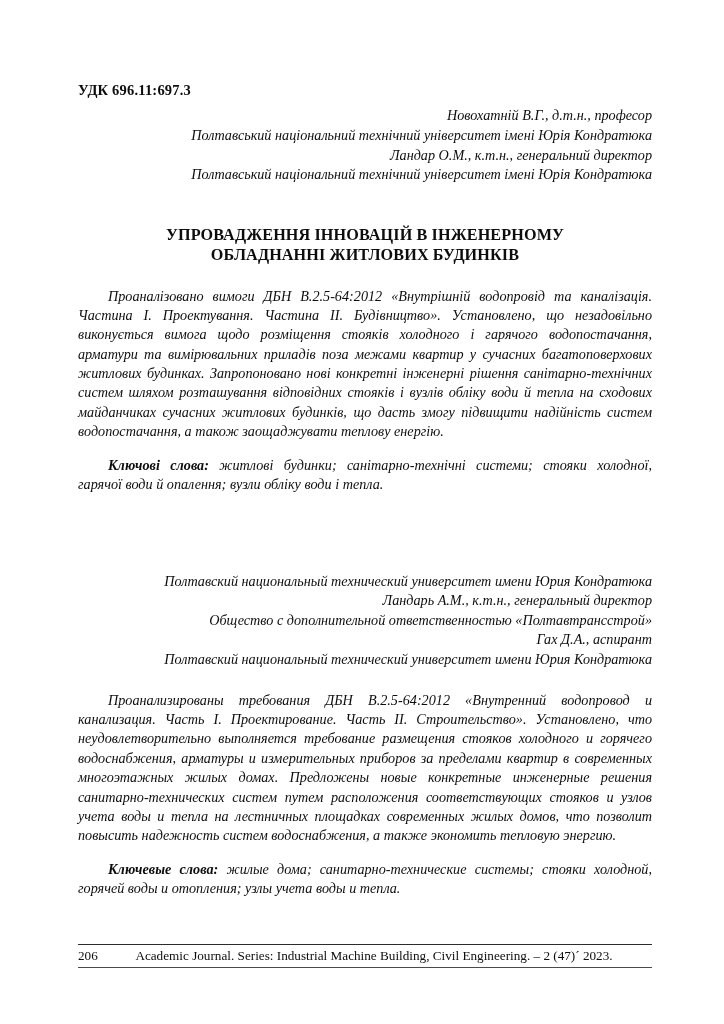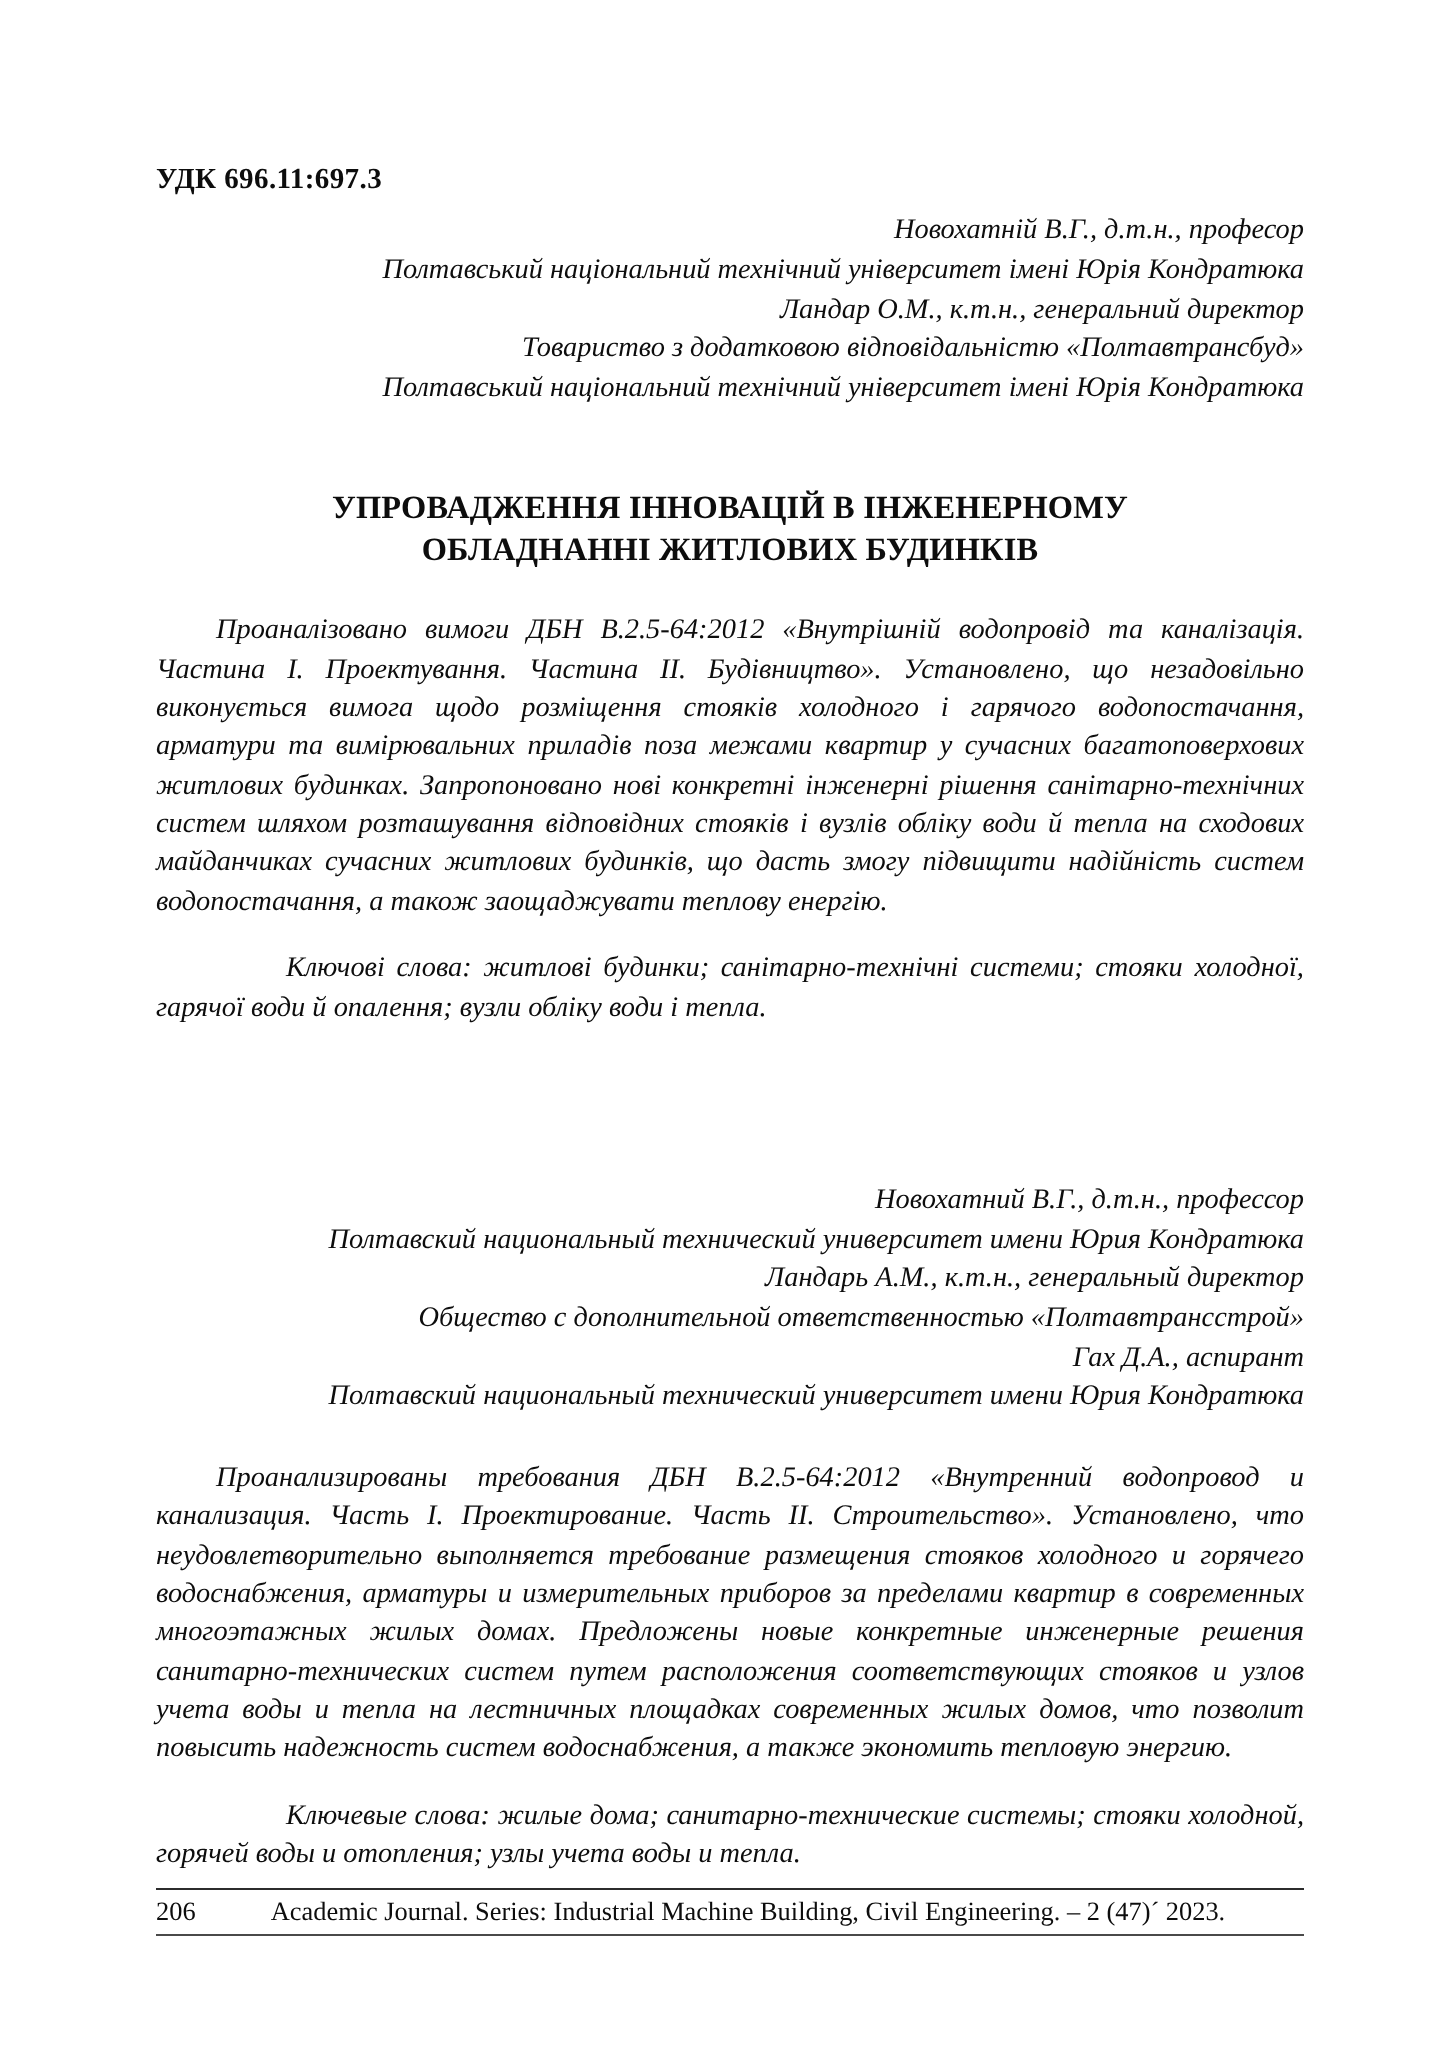--- a/index.html
+++ b/index.html
@@ -76,23 +76,22 @@
 
   .keywords {
     margin-top: 1px;
     font-style: italic;
     font-size: 14.2px;
     line-height: 1.365;
     text-align: justify;
     text-indent: 30px;
   }
   .keywords b {
-    font-weight: normal;
+    font-weight: bold;
     font-style: italic;
-    margin-left: 35px;
   }
 
   .gap-block {
     height: 56px;
   }
 
   
   .footer {
     position: absolute;
     left: 78px;
@@ -133,37 +132,35 @@
 <div class="page">
 
   <div class="content">
 
     <div class="udk">УДК 696.11:697.3</div>
 
     <div class="authors">
       <span class="line">Новохатній В.Г., д.т.н., професор</span>
       <span class="line">Полтавський національний технічний університет імені Юрія Кондратюка</span>
       <span class="line">Ландар О.М., к.т.н., генеральний директор</span>
-      <span class="line">Товариство з додатковою відповідальністю «Полтавтрансбуд»</span>
       <span class="line">Полтавський національний технічний університет імені Юрія Кондратюка</span>
     </div>
 
     <div class="doc-title">
       <span class="line">УПРОВАДЖЕННЯ ІННОВАЦІЙ В ІНЖЕНЕРНОМУ</span>
       <span class="line">ОБЛАДНАННІ ЖИТЛОВИХ БУДИНКІВ</span>
     </div>
 
     <p class="abstract">Проаналізовано вимоги ДБН В.2.5-64:2012 «Внутрішній водопровід та каналізація. Частина I. Проектування. Частина II. Будівництво». Установлено, що незадовільно виконується вимога щодо розміщення стояків холодного і гарячого водопостачання, арматури та вимірювальних приладів поза межами квартир у сучасних багатоповерхових житлових будинках. Запропоновано нові конкретні інженерні рішення санітарно-технічних систем шляхом розташування відповідних стояків і вузлів обліку води й тепла на сходових майданчиках сучасних житлових будинків, що дасть змогу підвищити надійність систем водопостачання, а також заощаджувати теплову енергію.</p>
 
     <p class="keywords"><b>Ключові слова:</b><span> житлові будинки; санітарно-технічні системи; стояки холодної, гарячої води й  опалення; вузли обліку води і тепла.</span></p>
 
     <div class="gap-block"></div>
 
     <div class="authors">
-      <span class="line">Новохатний В.Г., д.т.н., профессор</span>
       <span class="line">Полтавский национальный технический университет имени Юрия Кондратюка</span>
       <span class="line">Ландарь А.М., к.т.н., генеральный директор</span>
       <span class="line">Общество с дополнительной ответственностью  «Полтавтрансстрой»</span>
       <span class="line">Гах Д.А., аспирант</span>
       <span class="line">Полтавский национальный технический университет имени Юрия Кондратюка</span>
     </div>
 
 
     <p class="abstract">Проанализированы требования ДБН В.2.5-64:2012 «Внутренний водопровод и канализация. Часть I. Проектирование. Часть II. Строительство». Установлено, что неудовлетворительно выполняется требование размещения стояков холодного и горячего водоснабжения, арматуры и измерительных приборов за пределами квартир в современных многоэтажных жилых домах. Предложены новые конкретные инженерные решения санитарно-технических систем путем расположения соответствующих стояков и узлов учета воды и тепла на лестничных площадках современных жилых домов, что позволит повысить надежность систем водоснабжения, а также экономить тепловую энергию.</p>
 

